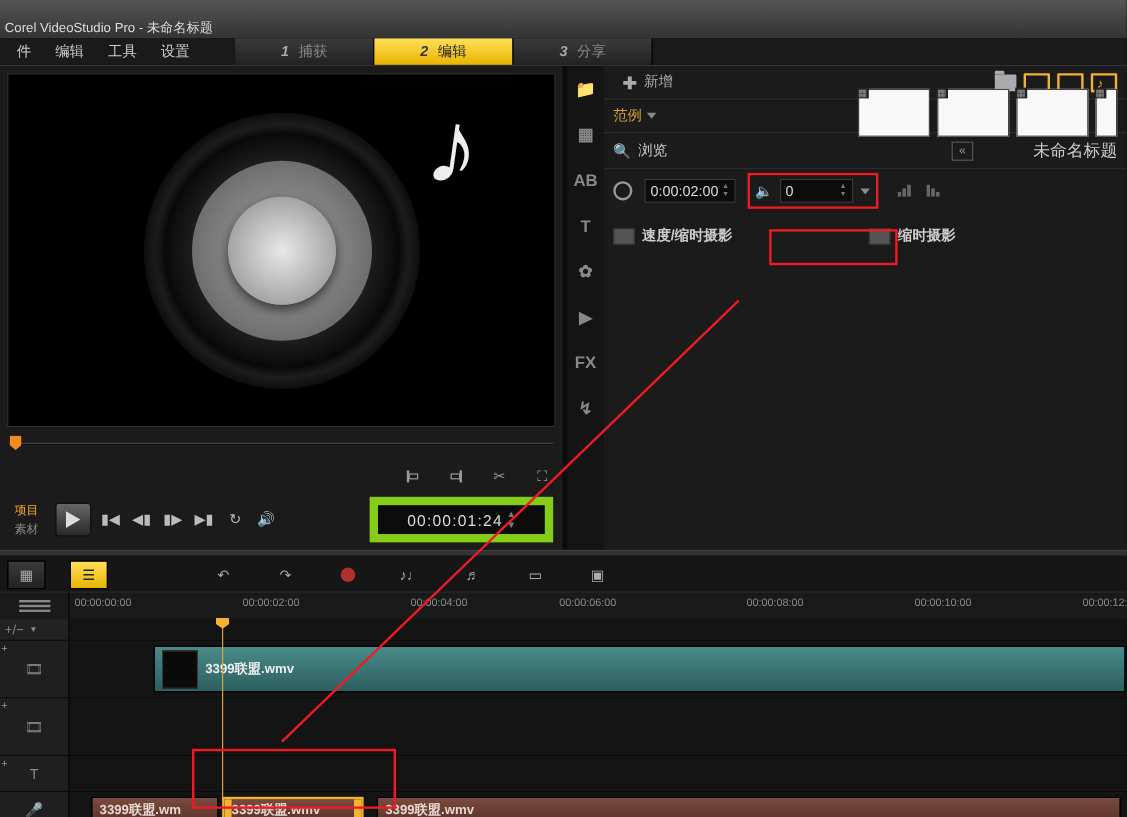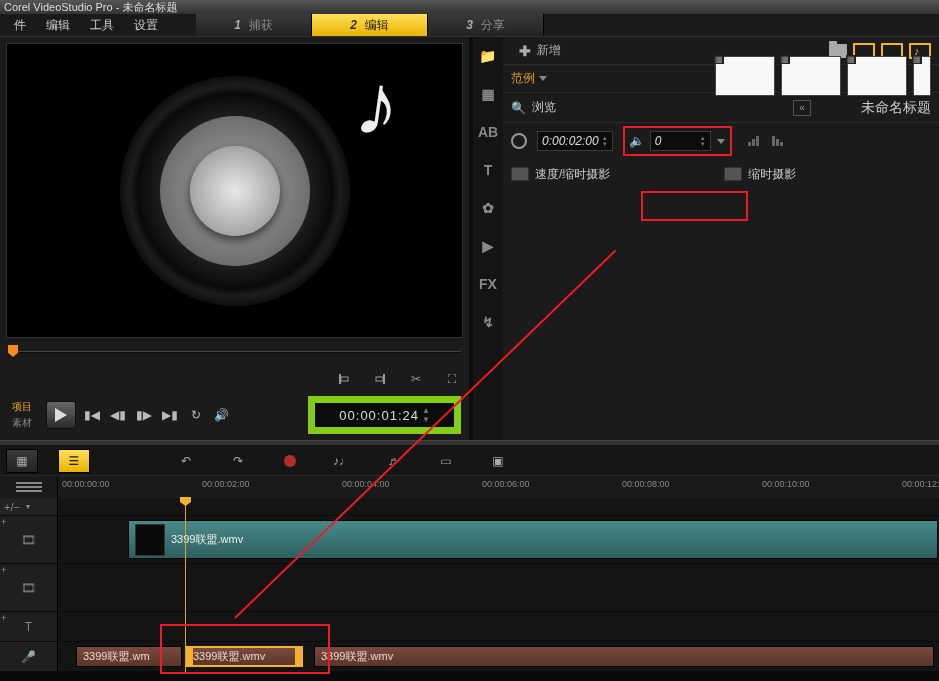--- a/index.html
+++ b/index.html
@@ -1,19 +1,19 @@
 <!DOCTYPE html>
 <html><head>
 <meta charset="utf-8">
 <style>
 * { margin:0; padding:0; box-sizing:border-box; font-family:"Microsoft YaHei",Arial,sans-serif; }
 body { background:#0a0a0a; width:939px; height:681px; overflow:hidden; color:#ccc; font-size:12px; position:relative; }
 
 
-.titlebar { height:14px; background:linear-gradient(#555,#333); padding:0 4px; color:#ddd; font-size:11px; overflow:hidden; }
+.titlebar { height:14px; background:linear-gradient(#555,#333); padding:16px 4px; color:#ddd; font-size:11px; overflow:hidden; }
 
 
 .menubar { height:22px; background:#1a1a1a; display:flex; align-items:center; padding-left:4px; }
 .menubar .mitem { padding:2px 10px; color:#ccc; cursor:pointer; }
 .menubar .spacer { width:28px; }
 .stepbtn { width:116px; height:22px; display:flex; align-items:center; justify-content:center; color:#888; background:linear-gradient(#3a3a3a,#222); border-right:1px solid #000; }
 .stepbtn .num { font-style:italic; font-weight:bold; margin-right:8px; color:#aaa; }
 .stepbtn.active { background:linear-gradient(#ffdf5a,#e9b400); color:#222; }
 .stepbtn.active .num { color:#333; }
 
@@ -66,31 +66,31 @@
 .tri { width:0; height:0; border-left:4px solid transparent; border-right:4px solid transparent; border-top:5px solid #888; }
 .thumbs { margin-left:auto; display:flex; gap:6px; }
 .thmb { width:60px; height:40px; background:#f8f8f8; border:1px solid #444; position:relative; margin-top:-6px; }
 .thmb::before { content:"▦"; position:absolute; top:-2px; left:-2px; font-size:8px; color:#999; background:#222; padding:0 1px; }
 
 .row3 { height:30px; display:flex; align-items:center; padding:2px 8px; border-bottom:1px solid #2b2b2b; gap:10px; }
 .browse { display:flex; align-items:center; gap:6px; color:#ccc; cursor:pointer; }
 .chev2 { width:18px; height:16px; border:1px solid #555; display:flex; align-items:center; justify-content:center; font-size:10px; color:#999; cursor:pointer; margin-left:auto; }
 .catlbl { color:#ccc; font-size:14px; margin-left:40px; }
 
-.ctrlrow { height:36px; display:flex; align-items:center; padding:4px 8px; gap:10px;font-style:italic; }
+.ctrlrow { height:36px; display:flex; align-items:center; padding:4px 8px; gap:10px; }
 .clock { width:16px; height:16px; border:2px solid #999; border-radius:50%; position:relative; }
 .timebox, .volbox { background:#0c0c0c; border:1px solid #3a3a3a; padding:2px 4px; display:flex; align-items:center; font-family:monospace; font-size:12px; }
 .timebox span, .volbox span { color:#ddd; }
 .spinsmall { display:flex; flex-direction:column; margin-left:3px; font-size:6px; line-height:6px; color:#777; }
 .volsec { display:flex; align-items:center; gap:6px; border:2px solid #ed1c24; padding:3px 5px; }
 .speak-ico { width:14px; height:14px; color:#999; }
 .fades { display:flex; gap:6px; margin-left:6px; }
 .fadebtn { width:18px; height:14px; color:#666; cursor:pointer; }
 
-.optrow { height:30px; display:flex; align-items:center; padding:2px 8px; gap:24px; }
+.optrow { height:30px; display:flex; align-items:flex-end; padding:2px 8px; gap:24px;font-weight:bold; }
 .optitem { display:flex; align-items:center; gap:6px; color:#ccc; cursor:pointer; }
 .optico { width:18px; height:14px; background:#555; border:1px solid #333; }
 
 
 .hsplit { height:6px; background:#333; border-top:1px solid #444; border-bottom:1px solid #111; }
 
 
 .timeline { background:#161616; }
 .tltoolbar { height:30px; display:flex; align-items:center; padding:0 6px; gap:20px; border-bottom:1px solid #2b2b2b; }
 .tlbtn { width:32px; height:24px; background:linear-gradient(#3a3a3a,#222); border:1px solid #000; display:flex; align-items:center; justify-content:center; color:#aaa; cursor:pointer; }
@@ -110,21 +110,21 @@
 .thead { width:58px; background:#1f1f1f; border-right:1px solid #000; display:flex; align-items:center; justify-content:center; color:#888; position:relative; }
 .thead .plus { position:absolute; left:1px; top:1px; font-size:9px; color:#999; }
 .tbody { flex:1; background:#141414; position:relative; }
 .tr-add { height:18px; }
 .tr-add .thead { background:#222; font-size:11px; justify-content:flex-start; padding-left:4px; gap:3px;}
 .tr-vid { height:48px; }
 .tr-ov { height:48px; }
 .tr-t { height:30px; }
 .tr-a { height:30px; }
 
-.clip { position:absolute; top:4px; bottom:4px; border:1px solid #000; display:flex; align-items:center; padding:0 6px; font-size:11px; overflow:hidden; }
+.clip { position:absolute; top:4px; bottom:4px; border:1px solid #000; display:flex; align-items:center; padding:0 6px; font-size:11px; overflow:hidden;font-weight:bold; }
 .clip.teal { background:linear-gradient(#4a8a8a,#2d5f5f); color:#eee; }
 .clip.teal .thm { width:30px; height:32px; background:#0a0a0a; margin-right:6px; border:1px solid #333; }
 .clip.brown { background:linear-gradient(#7a4a3e,#5c342a); color:#e8d8d0; }
 .clip.sel { border:2px solid #f5b22e; }
 .clip.sel .hnd { position:absolute; top:0; bottom:0; width:6px; background:#f5b22e; }
 .clip.sel .hnd.l { left:0; } .clip.sel .hnd.r { right:0; }
 
 
 .annot { position:absolute; border:2px solid #ed1c24; pointer-events:none; z-index:20; }
 .aline { position:absolute; background:#ed1c24; height:2px; transform-origin:left center; z-index:19; pointer-events:none; }
@@ -329,21 +329,21 @@
   <div class="rulearea">
     <div class="rulerleft">
       <div class="ln"></div>
         <div class="ln"></div>
         <div class="ln"></div>
     </div>
     <div class="ruler">
       <span class="tick" style="left:4px">00:00:00:00</span>
       <span class="tick" style="left:144px">00:00:02:00</span>
       <span class="tick" style="left:284px">00:00:04:00</span>
-      <span class="tick" style="left:424px">00:00:06:00</span>
+      <span class="tick" style="left:408px">00:00:06:00</span>
       <span class="tick" style="left:564px">00:00:08:00</span>
       <span class="tick" style="left:704px">00:00:10:00</span>
       <span class="tick" style="left:844px">00:00:12:00</span>
     </div>
   </div>
 
   <div class="trackarea">
     <div class="playhead"></div>
 
     <div class="track tr-add">

